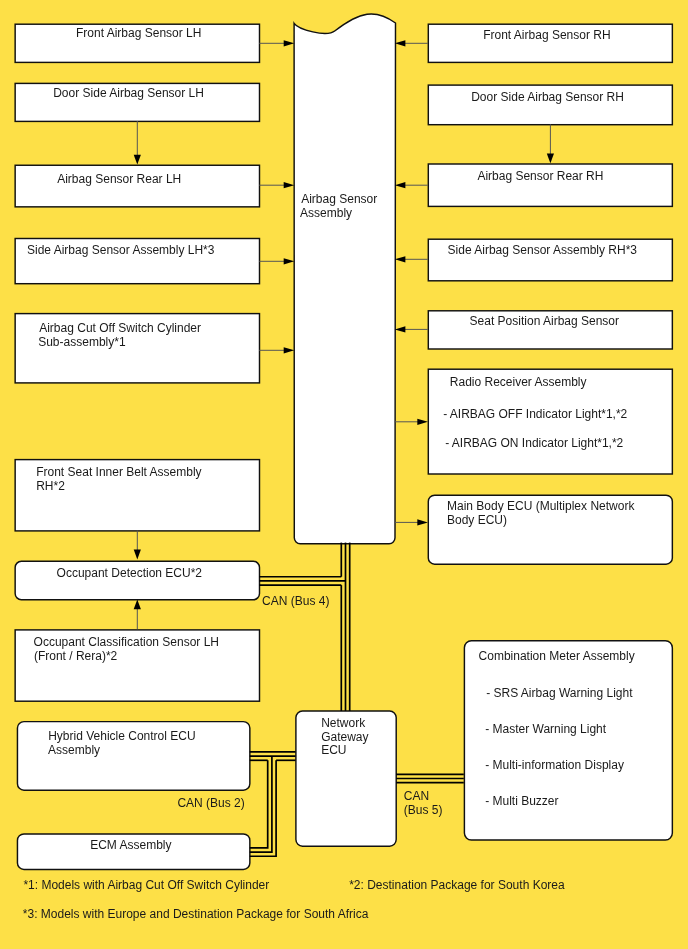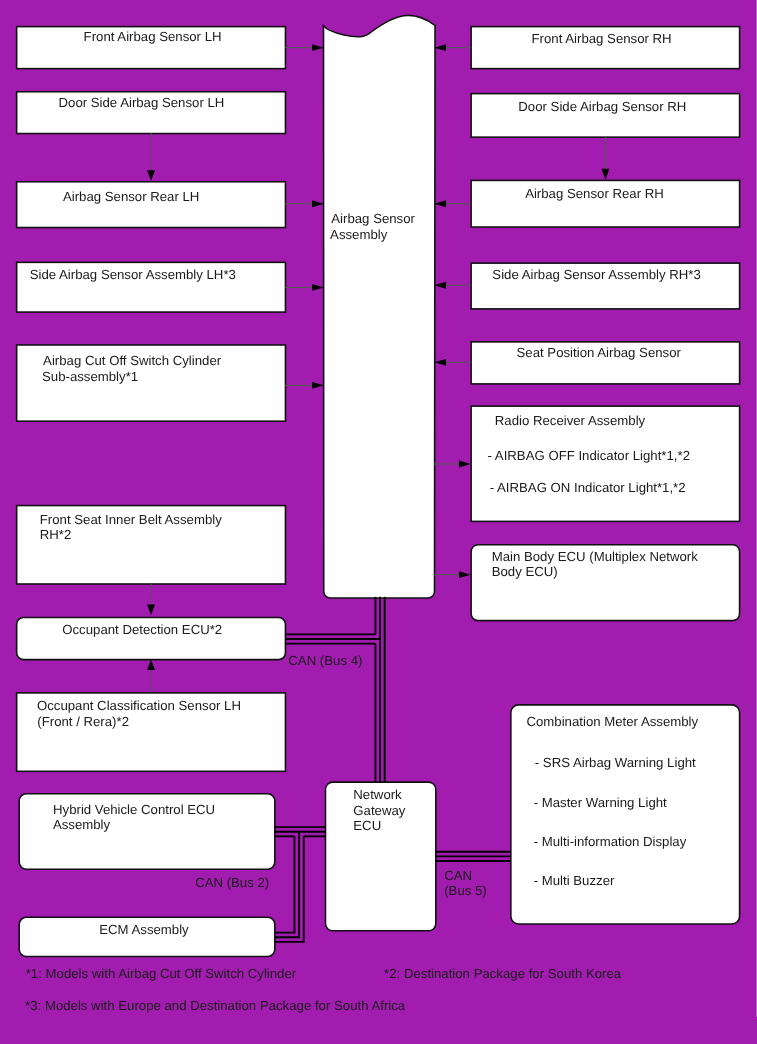--- a/index.html
+++ b/index.html
@@ -1,20 +1,20 @@
 <!DOCTYPE html>
 <html><head>
 <meta charset="utf-8">
 <title>Airbag System Diagram</title>
 <style>
   html,body{margin:0;padding:0;background:#ffffff;}
   body{width:688px;height:949px;overflow:hidden;
        font-family:"Liberation Sans",sans-serif;
        -webkit-font-smoothing:antialiased;}
-  #stage{position:relative;width:688px;height:949px;background:#a21caf;}
+  #stage{position:relative;width:688px;height:949px;background:#fde047;}
   svg#diagram{position:absolute;left:0;top:0;display:block;}
   .bx{fill:#ffffff;stroke:#111111;stroke-width:1.45;}
   .thin{fill:none;stroke:#555555;stroke-width:1;}
   .head{fill:#000000;stroke:none;}
   .bus{fill:none;stroke:#000000;stroke-width:1.7;stroke-linecap:butt;}
   .tx{font-family:"Liberation Sans",sans-serif;font-size:12px;fill:#1a1a1a;}
 </style>
 </head>
 <body>
 

